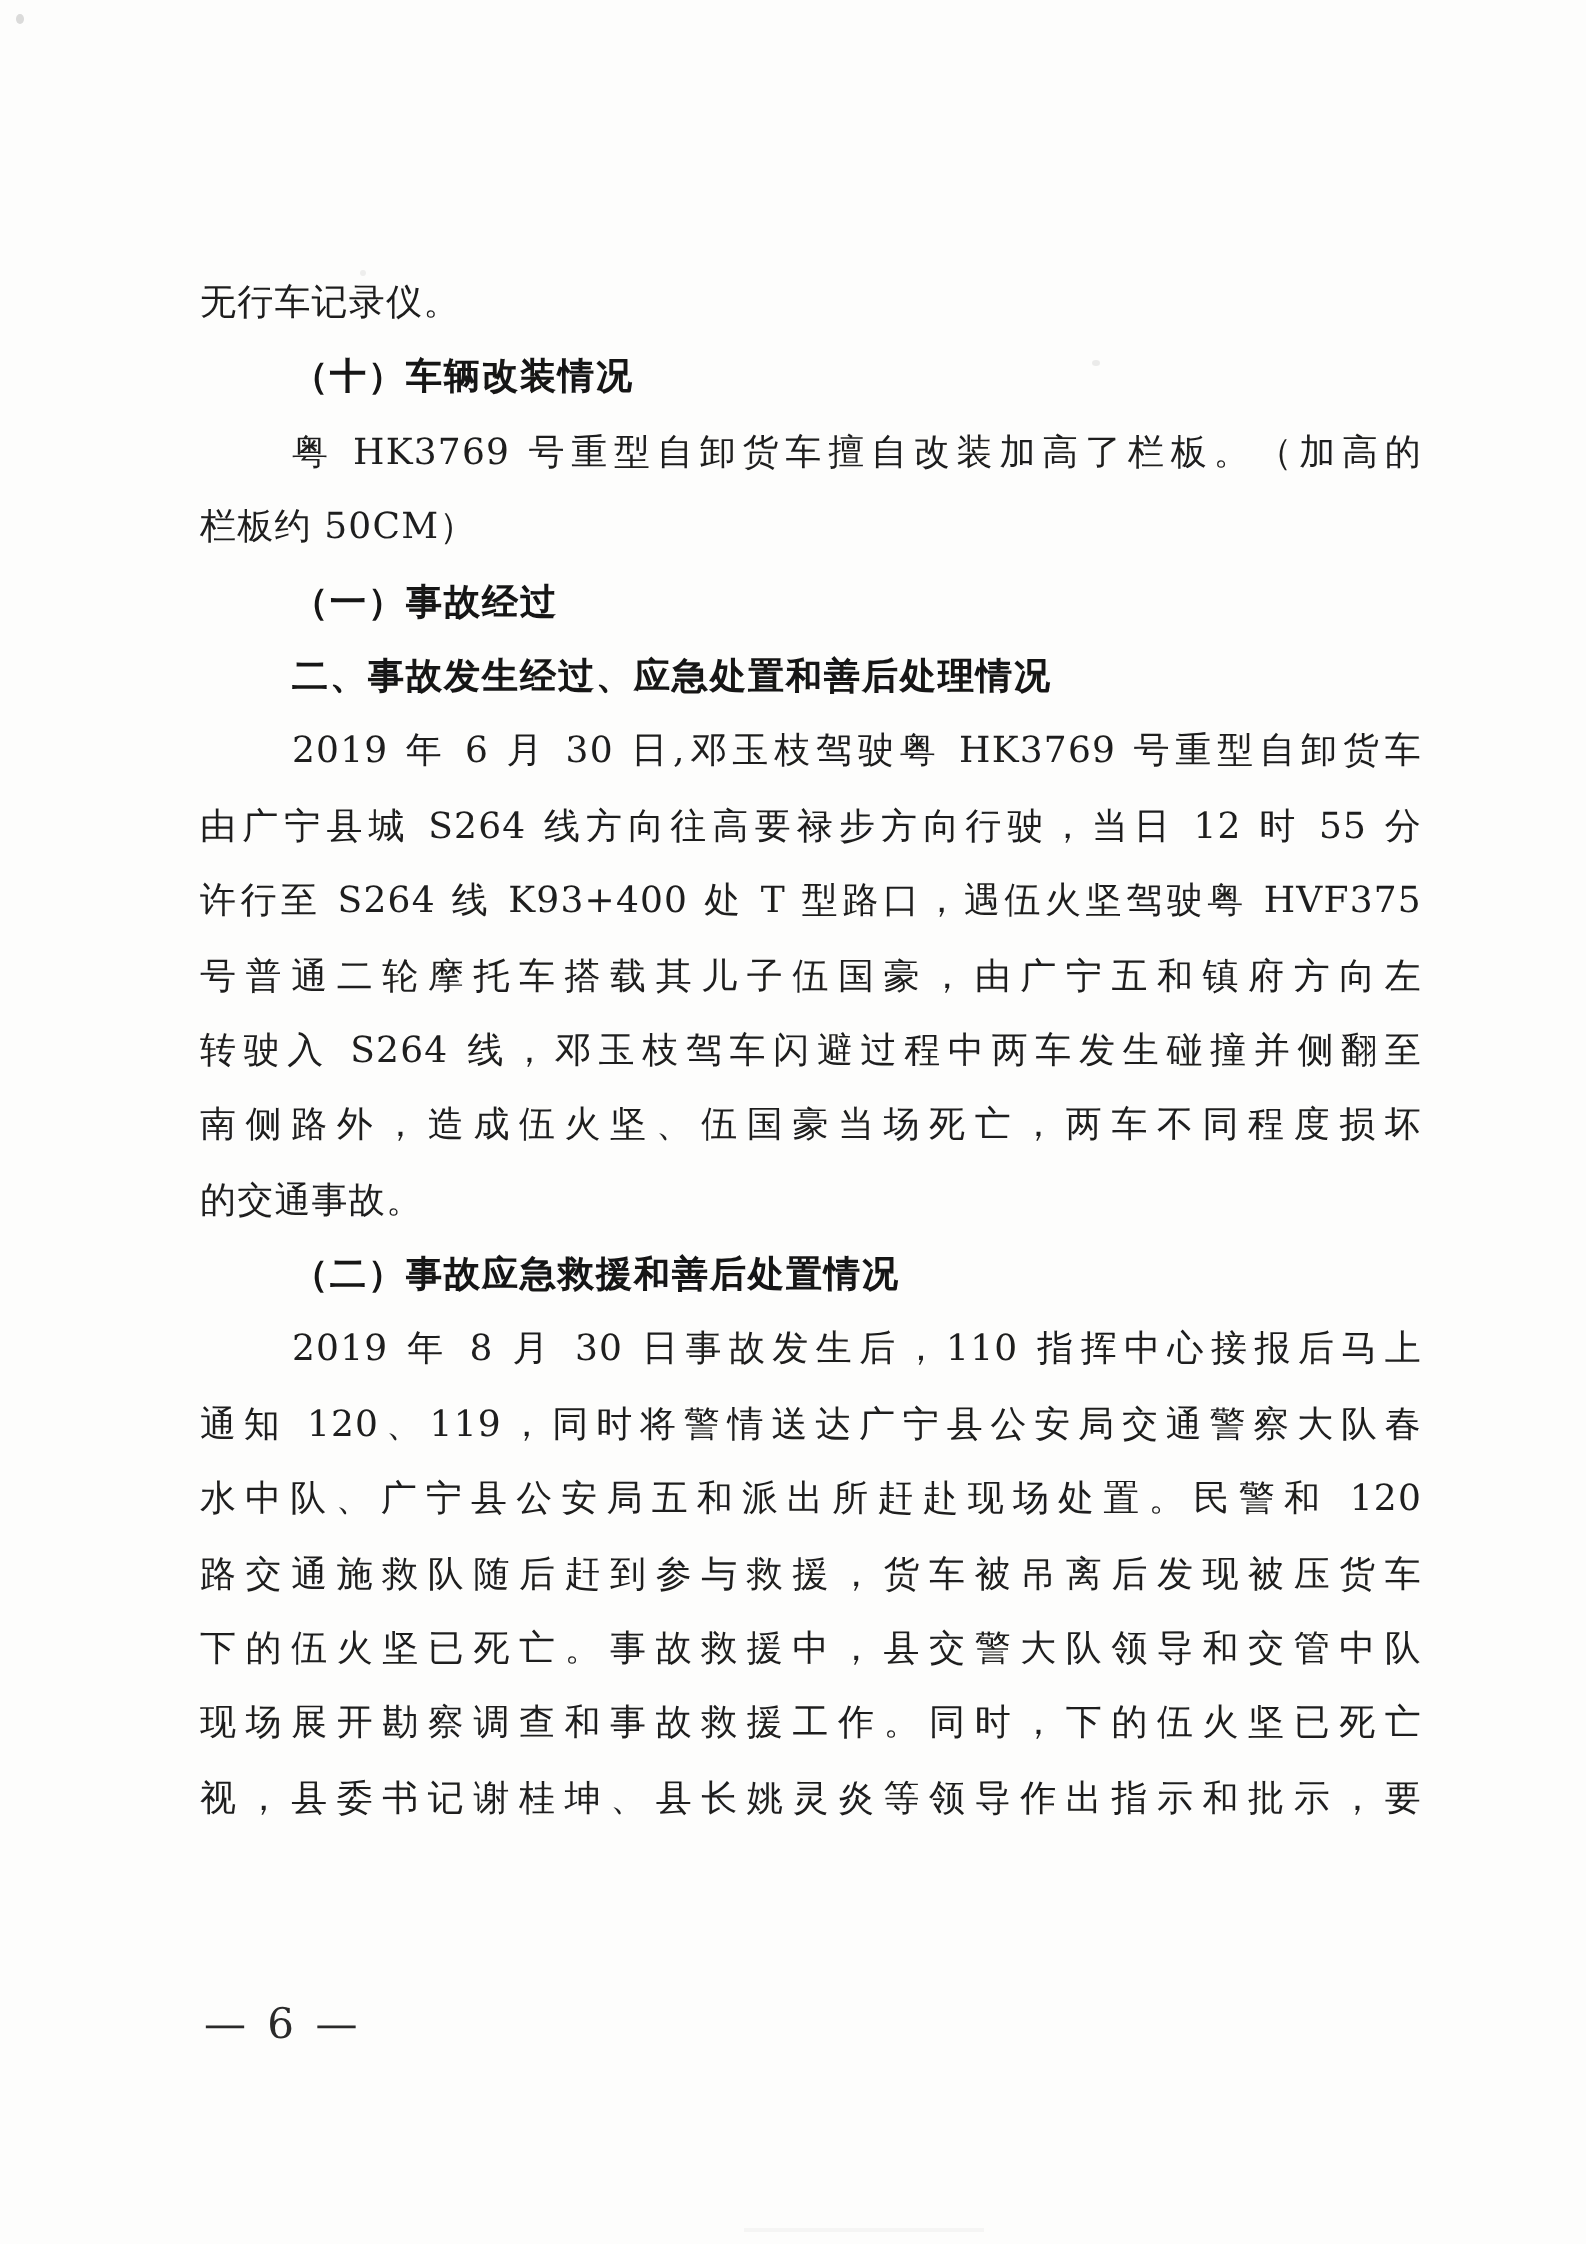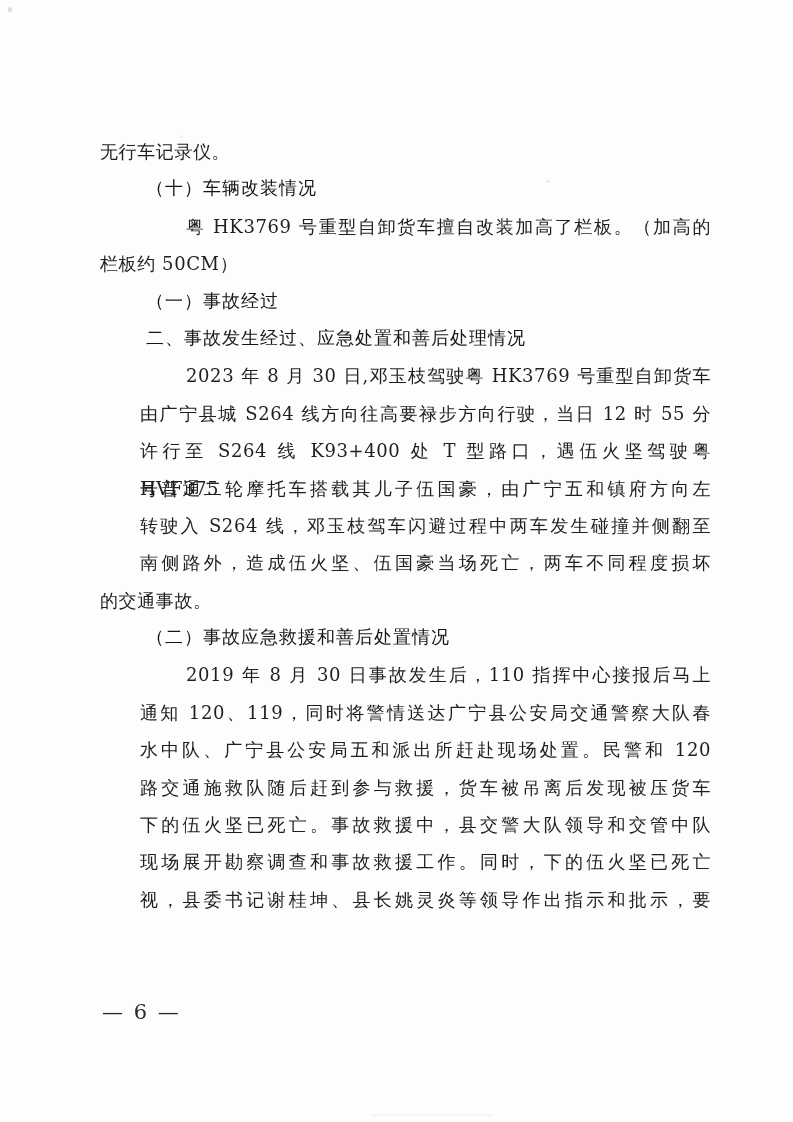--- a/index.html
+++ b/index.html
@@ -29,28 +29,27 @@
     font-size: 18px;
     letter-spacing: 0.6px;
     font-family: "DejaVu Serif", "Liberation Serif", serif;
     white-space: nowrap;
     color: #1e1e1e;
   }
   .line.fill {
     white-space: normal;
     text-align: justify;
     text-align-last: justify;
-    margin-left: 40px;
   }
   .line.indent {
     padding-left: 46px;
   }
   .line.heading {
     font-family: "Liberation Sans", "DejaVu Sans", sans-serif;
-    font-weight: 400;
+    font-weight: 700;
     letter-spacing: 1px;
     color: #161616;
   }
   .page-number {
     position: absolute;
     left: 102px;
     top: 1000px;
     font-size: 21px;
     letter-spacing: 2px;
     font-family: "DejaVu Serif", "Liberation Serif", serif;
@@ -72,21 +71,21 @@
 
 <div class="page">
 
   <div class="content">
     <div class="line">无行车记录仪。</div>
     <div class="line heading indent">（十）车辆改装情况</div>
     <div class="line indent fill">粤 HK3769 号重型自卸货车擅自改装加高了栏板。（加高的</div>
     <div class="line">栏板约 50CM）</div>
     <div class="line heading indent">（一）事故经过</div>
     <div class="line heading indent">二、事故发生经过、应急处置和善后处理情况</div>
-    <div class="line indent fill">2023 年 8 月 30 日,邓玉枝驾驶粤 HK3769 号重型自卸货车</div>
+    <div class="line indent fill">2019 年 6 月 30 日,邓玉枝驾驶粤 HK3769 号重型自卸货车</div>
     <div class="line fill">由广宁县城 S264 线方向往高要禄步方向行驶，当日 12 时 55 分</div>
     <div class="line fill">许行至 S264 线 K93+400 处 T 型路口，遇伍火坚驾驶粤 HVF375</div>
     <div class="line fill">号普通二轮摩托车搭载其儿子伍国豪，由广宁五和镇府方向左</div>
     <div class="line fill">转驶入 S264 线，邓玉枝驾车闪避过程中两车发生碰撞并侧翻至</div>
     <div class="line fill">南侧路外，造成伍火坚、伍国豪当场死亡，两车不同程度损坏</div>
     <div class="line">的交通事故。</div>
     <div class="line heading indent">（二）事故应急救援和善后处置情况</div>
     <div class="line indent fill">2019 年 8 月 30 日事故发生后，110 指挥中心接报后马上</div>
     <div class="line fill">通知 120、119，同时将警情送达广宁县公安局交通警察大队春</div>
     <div class="line fill">水中队、广宁县公安局五和派出所赶赴现场处置。民警和 120</div>

